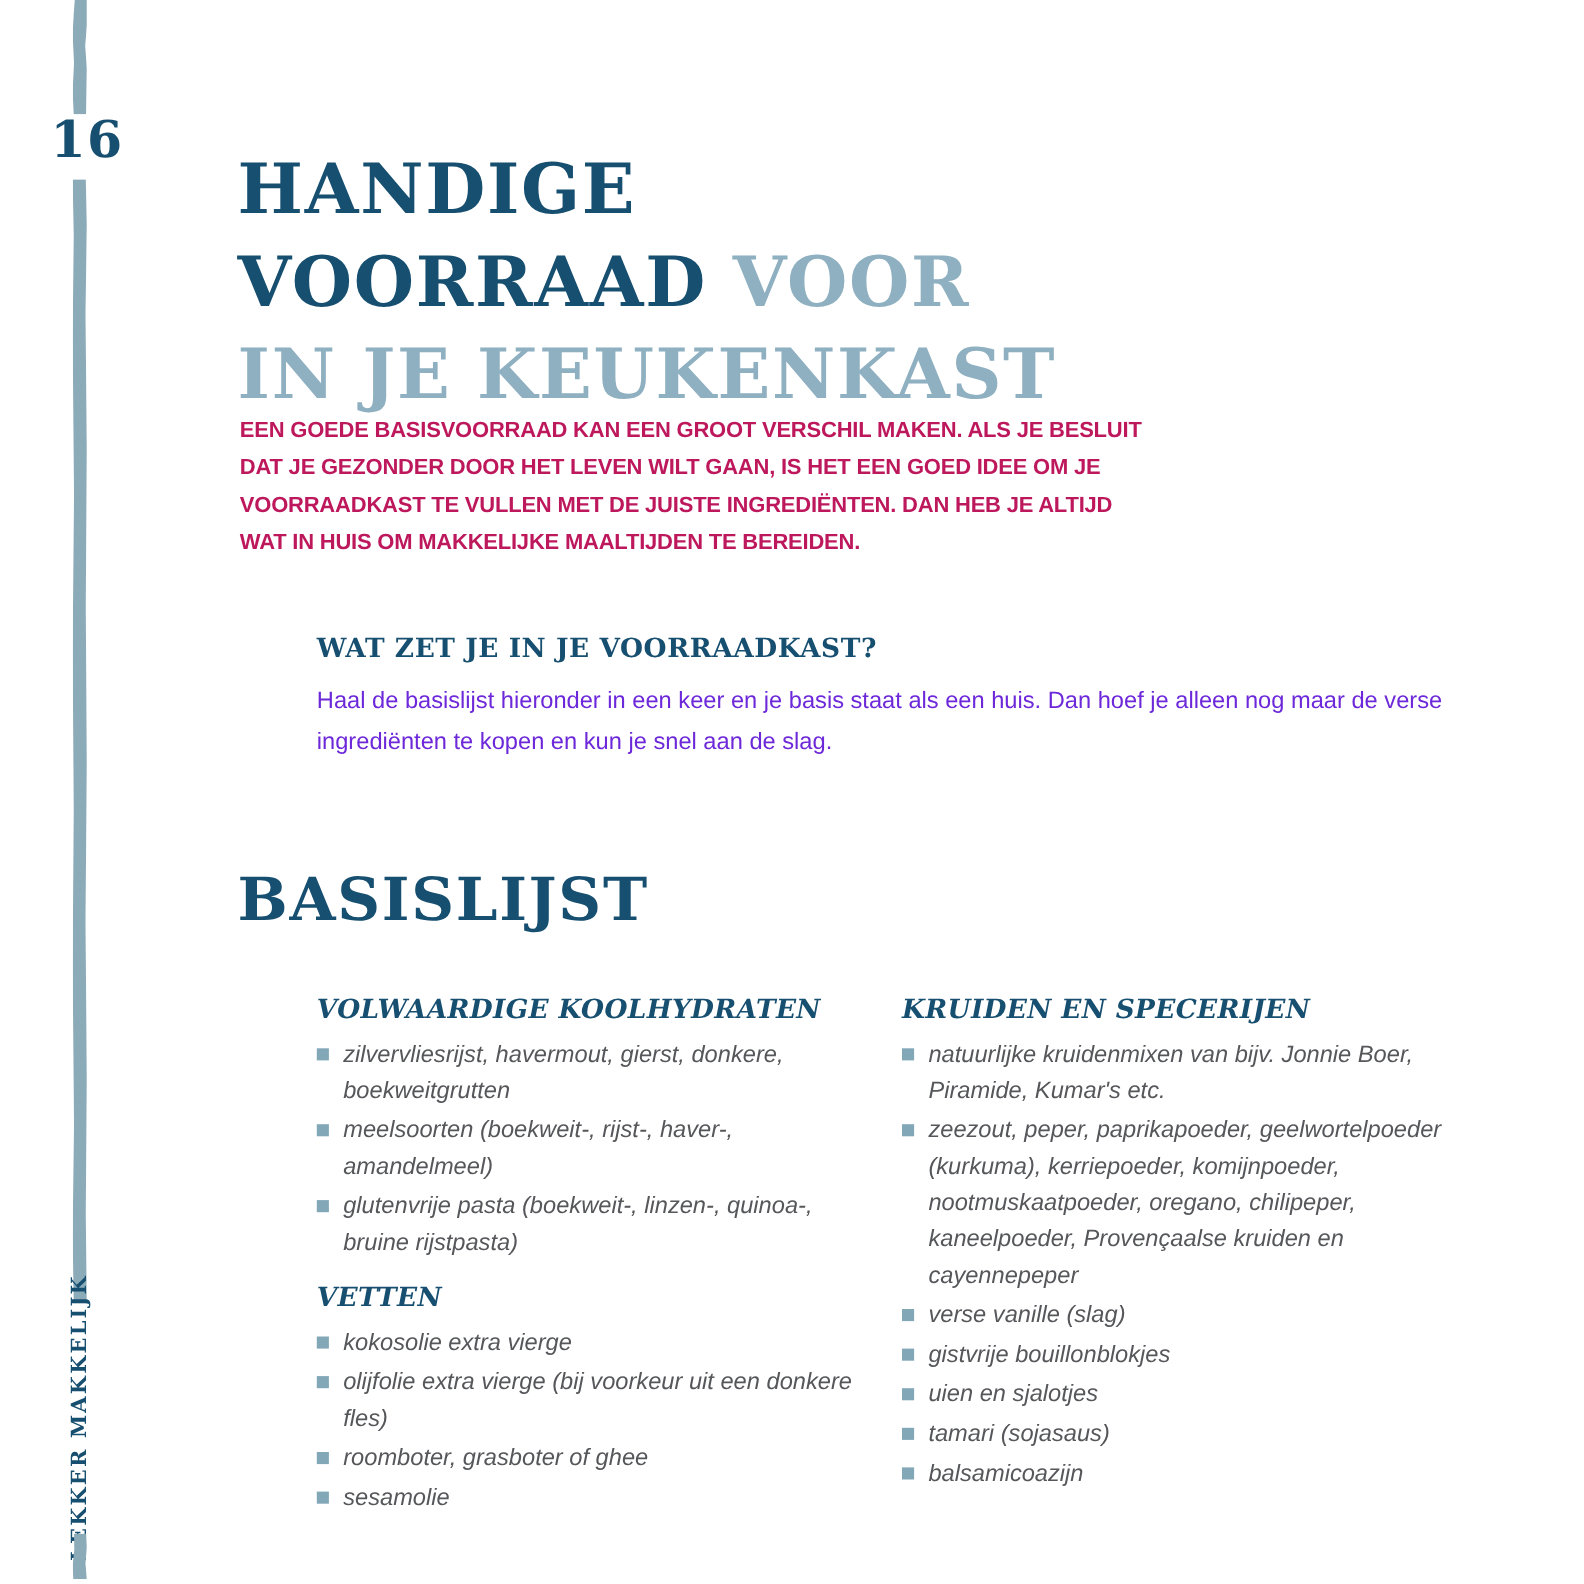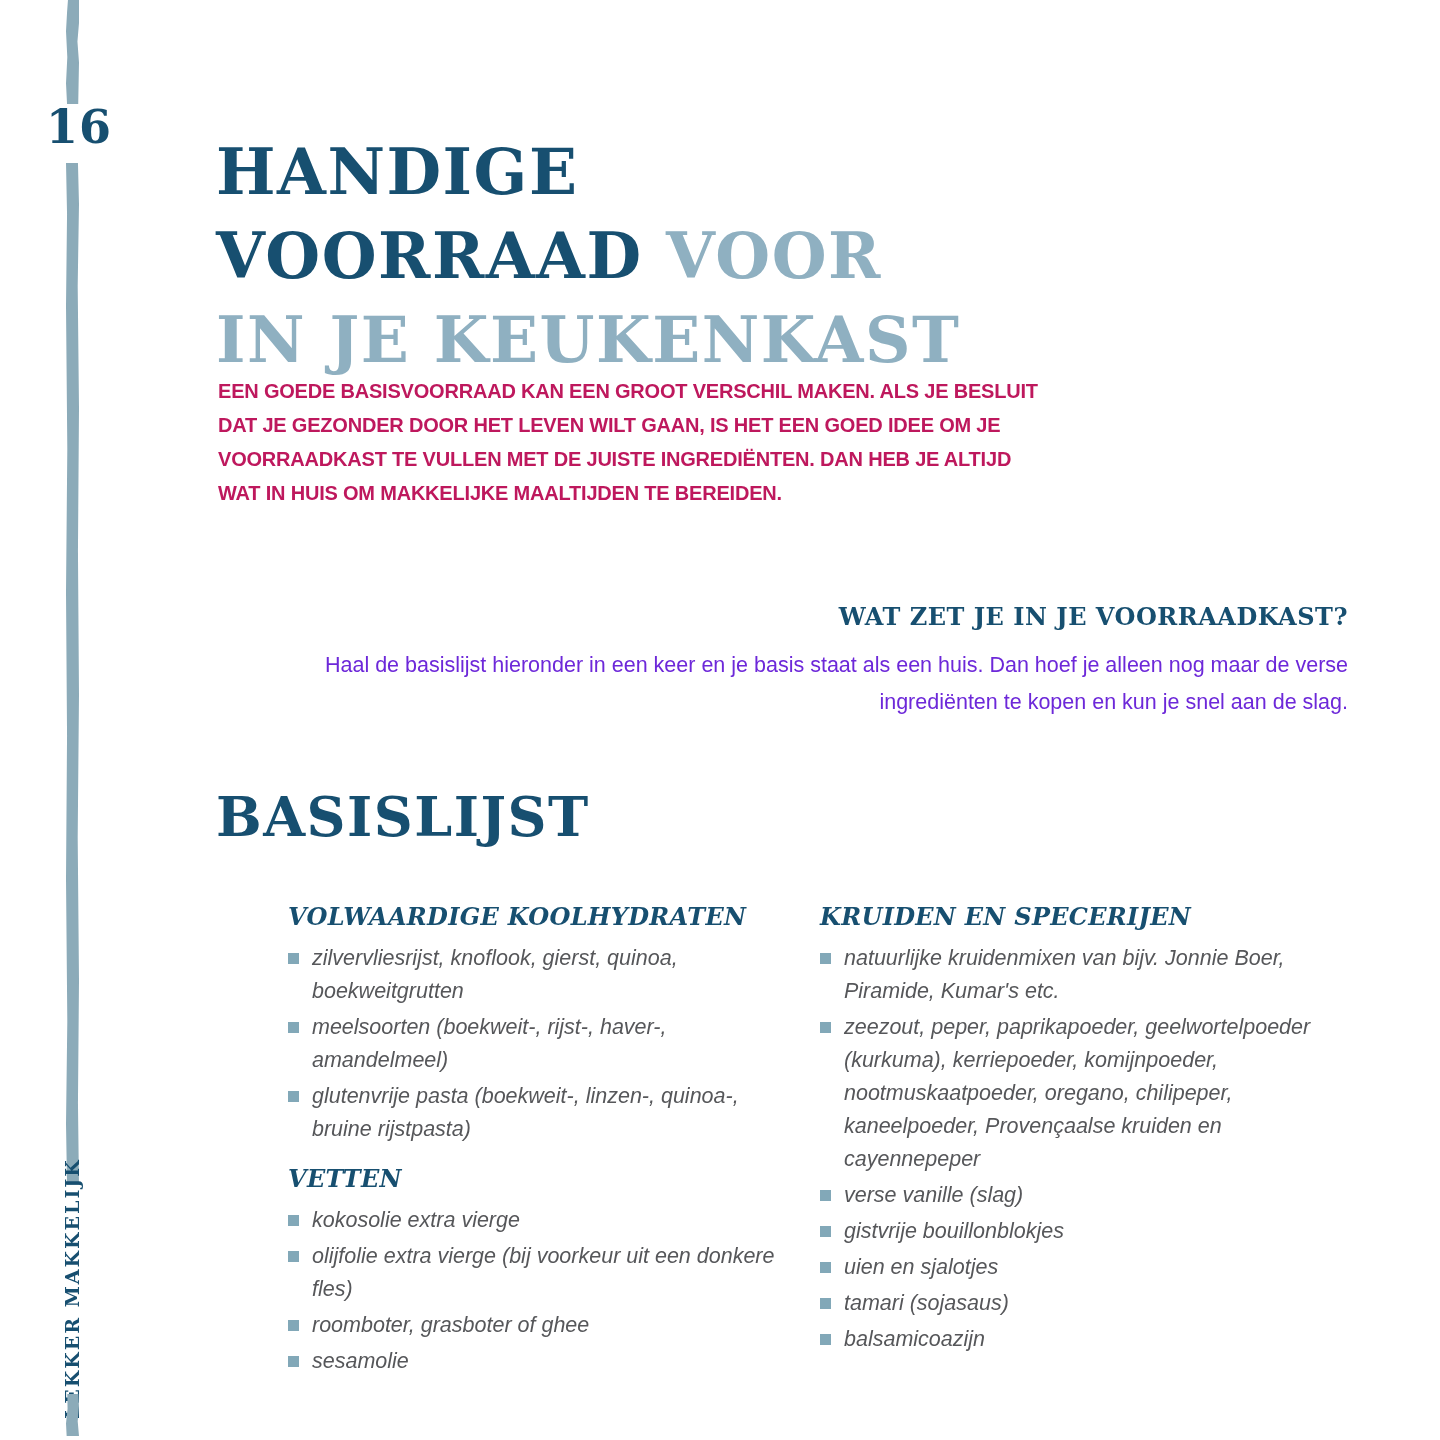--- a/index.html
+++ b/index.html
@@ -36,21 +36,21 @@
   .title .light { color:#8fb0c1; }
 
   
   .intro {
     position:absolute; left:218px; top:374px; width:1150px;
     font-weight:bold; font-size:20px; line-height:34px;
     letter-spacing:-0.2px; color:#be185d;
   }
 
   
-  .pantry { position:absolute; left:288px; top:602px; width:1060px;text-align:right; }
+  .pantry { position:absolute; left:288px; top:574px; width:1060px; }
   .pantry-heading {
     margin:0 0 16px 0; font-family:"DejaVu Serif", serif; font-weight:bold;
     font-size:24px; color:#174f70; letter-spacing:0.5px;
   }
   .pantry-body { font-size:21.5px; line-height:37px; color:#6d28d9; }
 
   
   .basislijst {
     position:absolute; left:216px; top:785px; margin:0;
     font-family:"DejaVu Serif", serif; font-weight:bold;
@@ -108,21 +108,21 @@
   <h2 class="basislijst">BASISLIJST</h2>
 
   <div class="columns">
 
     <div class="col-left">
       <div class="list-group">
         <h3 class="group-heading">VOLWAARDIGE KOOLHYDRATEN</h3>
         <ul class="items">
           <li>
               <span class="bullet"></span>
-              <span>zilvervliesrijst, knoflook, gierst, quinoa, boekweitgrutten</span>
+              <span>zilvervliesrijst, havermout, gierst, donkere, boekweitgrutten</span>
             </li>
           <li>
               <span class="bullet"></span>
               <span>meelsoorten (boekweit-, rijst-, haver-, amandelmeel)</span>
             </li>
           <li>
               <span class="bullet"></span>
               <span>glutenvrije pasta (boekweit-, linzen-, quinoa-, bruine rijstpasta)</span>
             </li>
         </ul>

